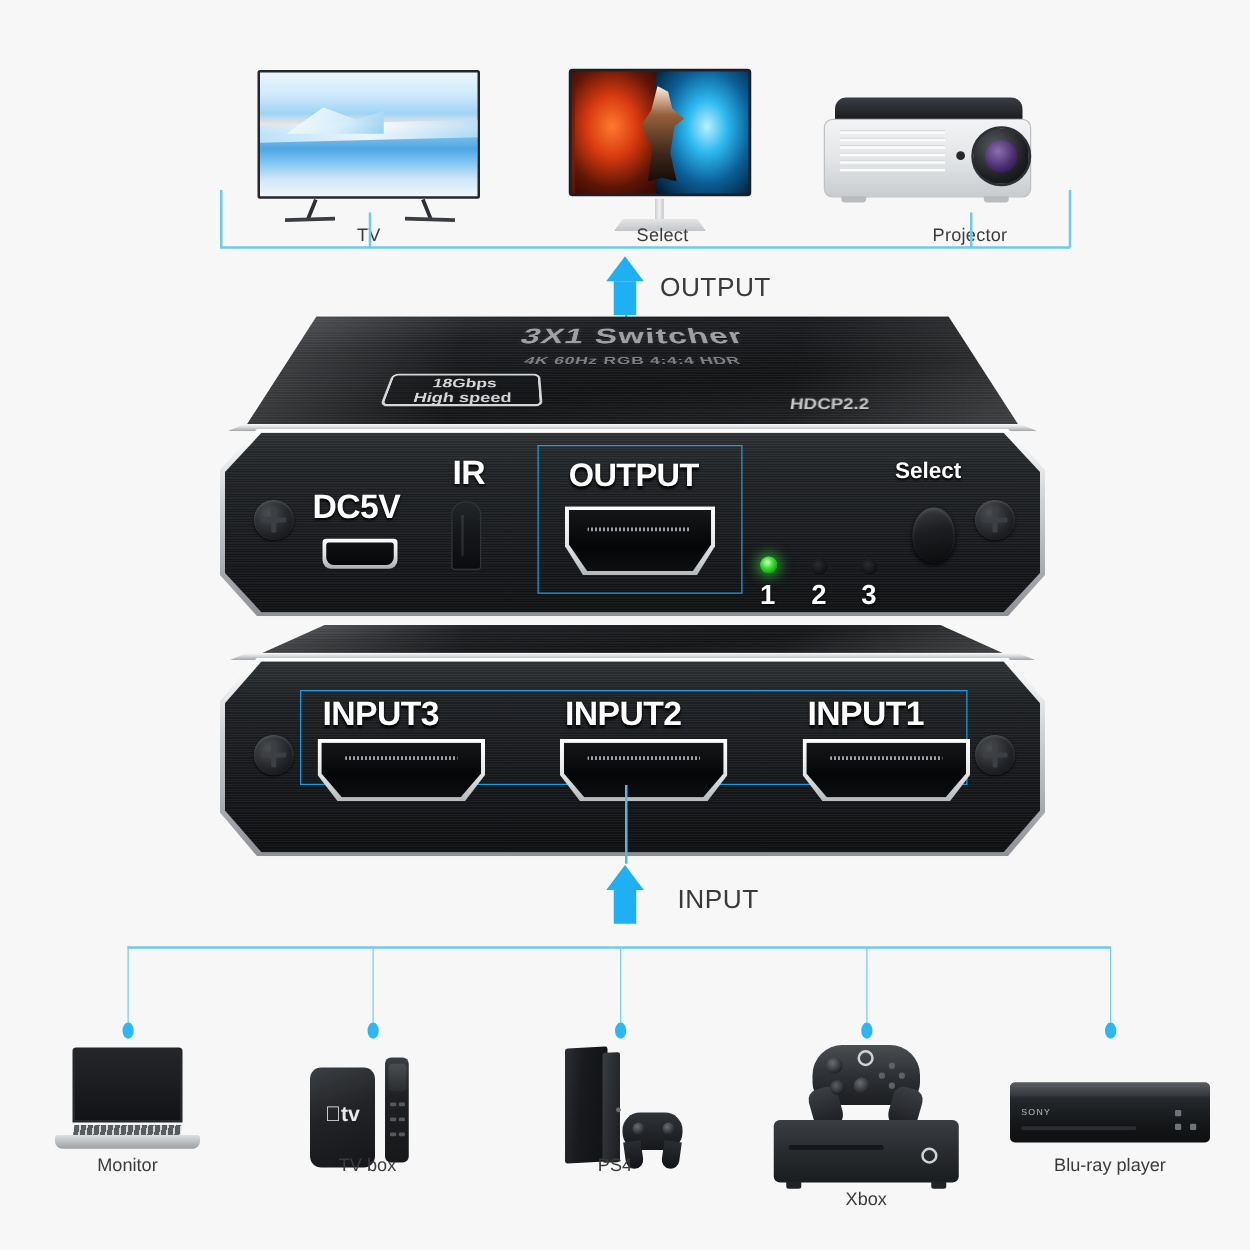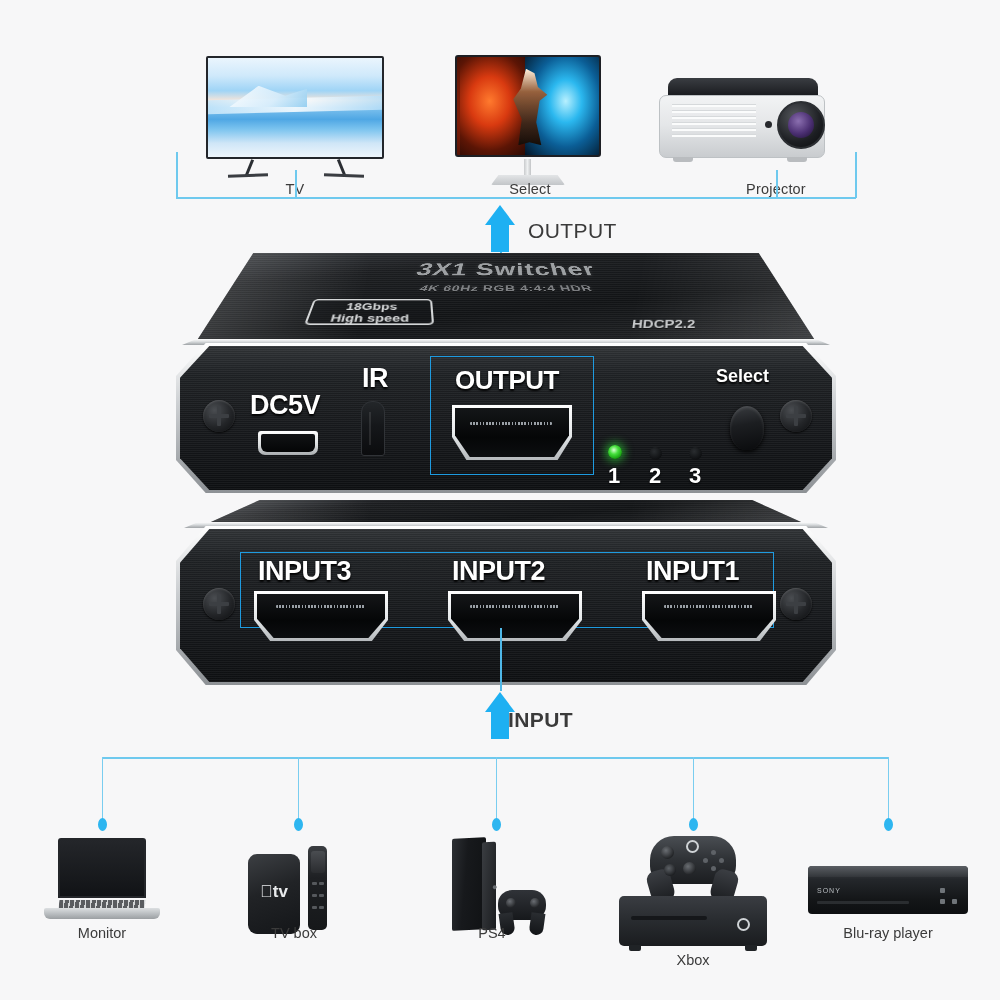--- a/index.html
+++ b/index.html
@@ -508,21 +508,21 @@
     <div class="hdmi" style="left:466px; top:91px; width:134px; height:50px;">
       <div class="hdmi-in"></div>
       <div class="hdmi-pins" style="left:22px; top:14px; width:90px;"></div>
     </div>
   </div>
 
   <div class="cline-v" style="left:500px; top:628px; height:63px; background:#4fb8e8;"></div>
 
   <div class="arrow-head" style="left:485px; top:692px;"></div>
   <div class="arrow-shaft" style="left:491px; top:712px; width:18px; height:27px; background:#1eb0f2;"></div>
-  <div class="arrow-label" style="left:508px; top:708px;font-weight:bold;">INPUT</div>
+  <div class="arrow-label" style="left:542px; top:708px;">INPUT</div>
 
   <div class="cline-h" style="left:102px; top:757px; width:786px;"></div>
 
   <div class="cline-v-thin" style="left:102px; top:757px; height:64px;"></div>
   <div class="dot" style="left:98px; top:818px;"></div>
 
   <div class="cline-v-thin" style="left:298px; top:757px; height:64px;"></div>
   <div class="dot" style="left:294px; top:818px;"></div>
 
   <div class="cline-v-thin" style="left:496px; top:757px; height:64px;"></div>

